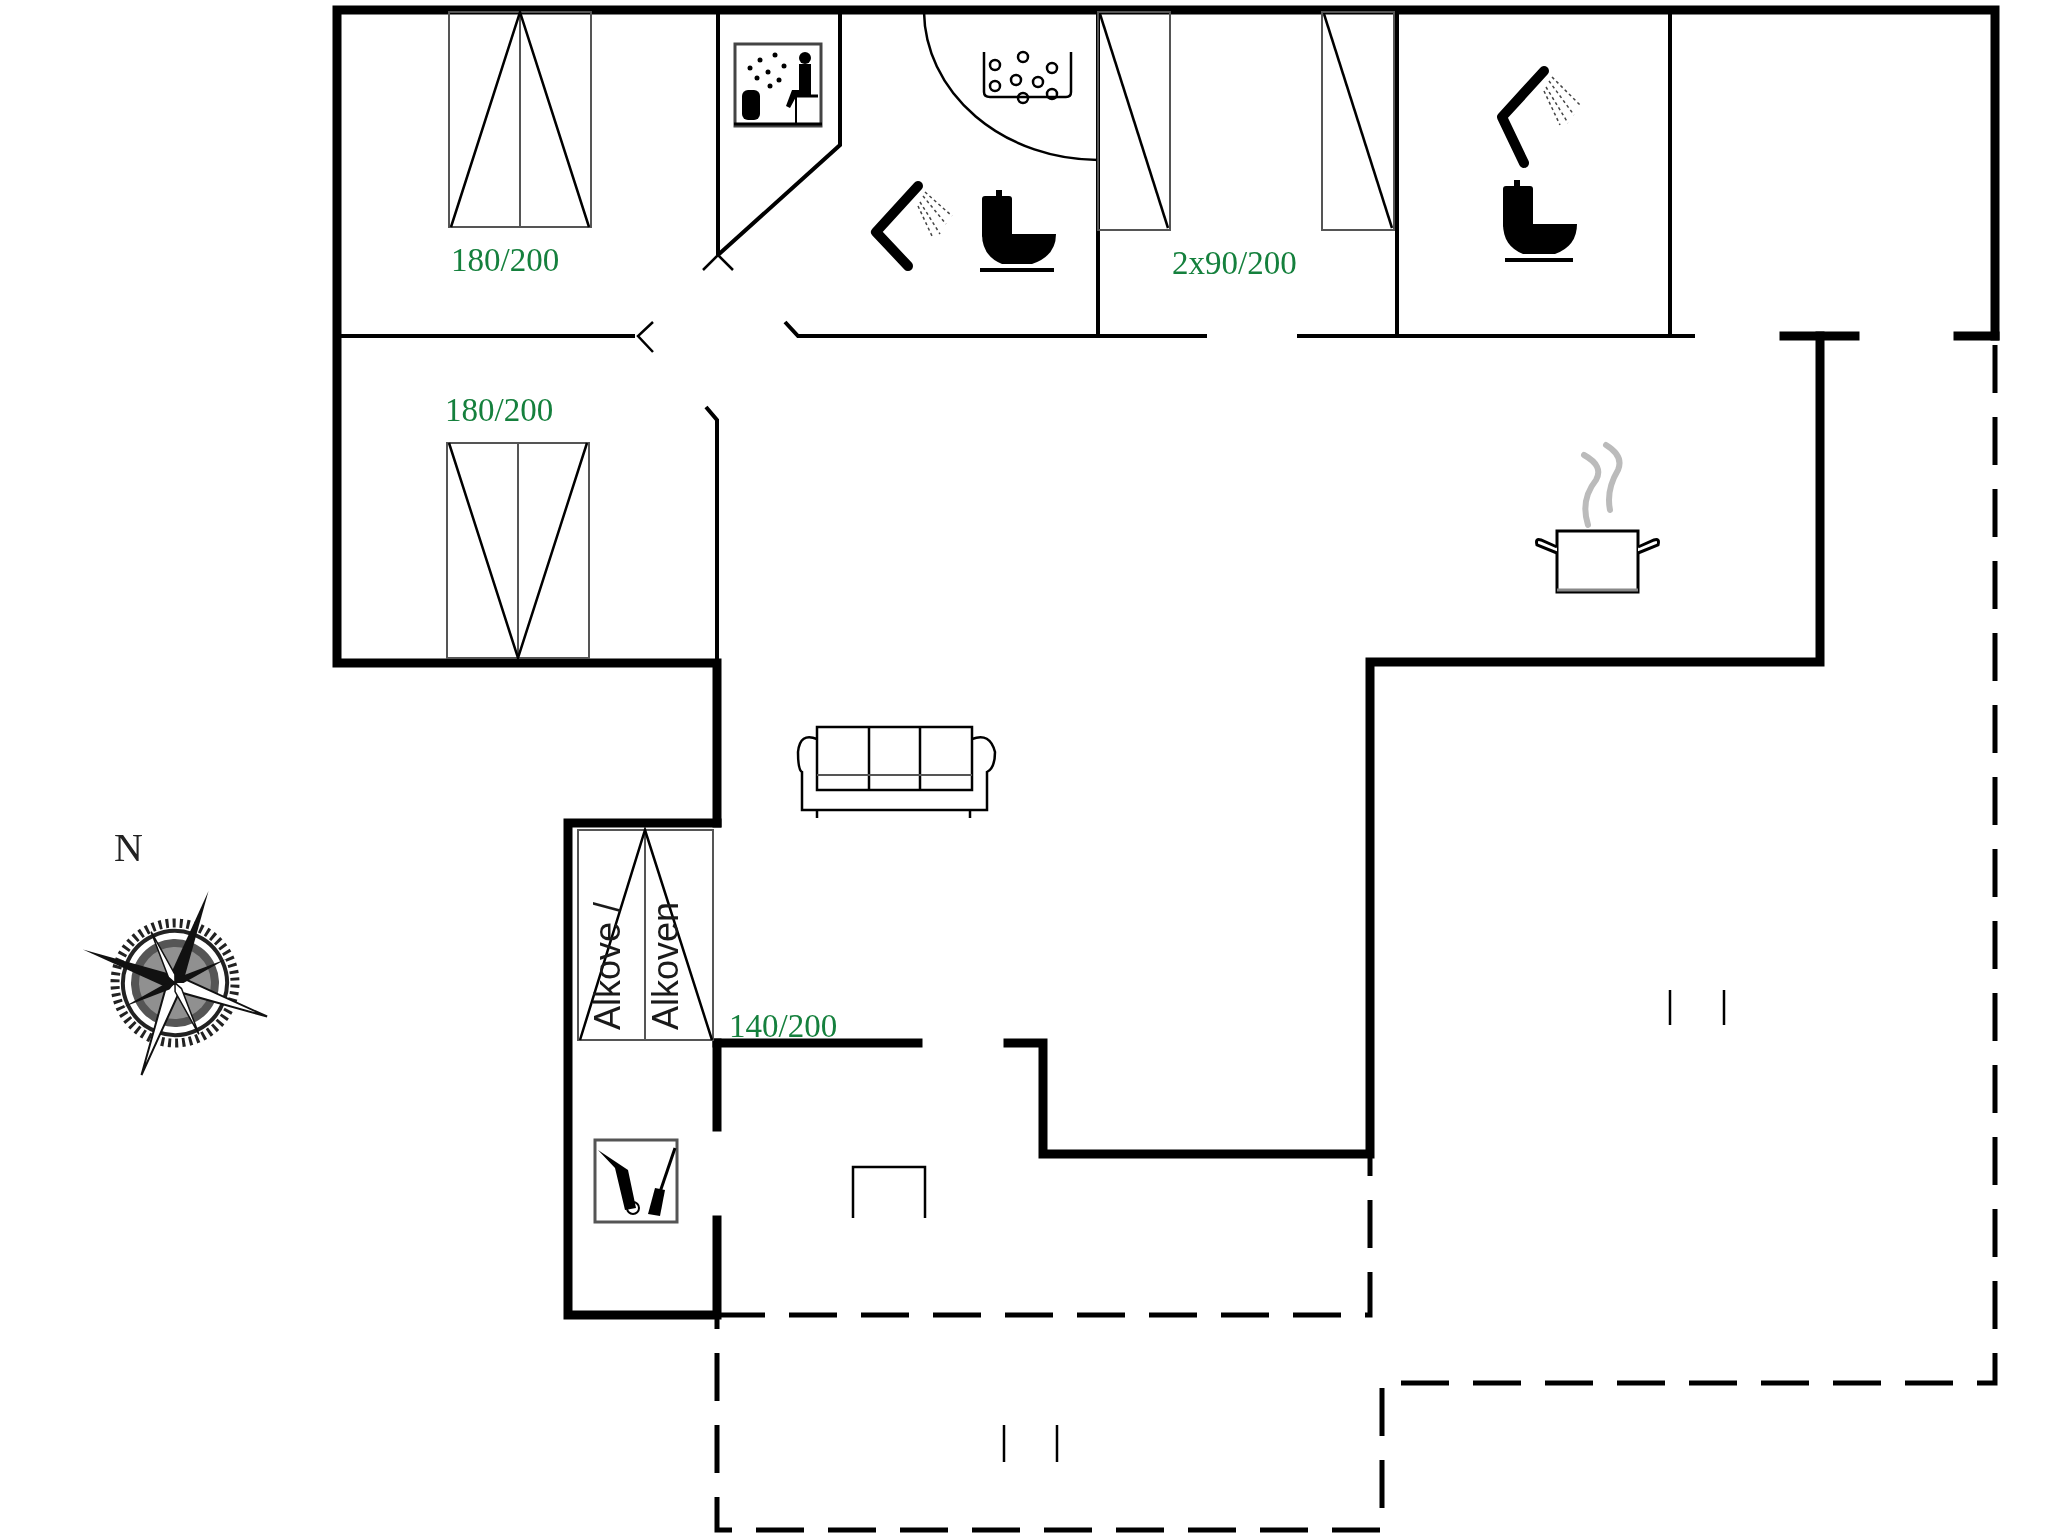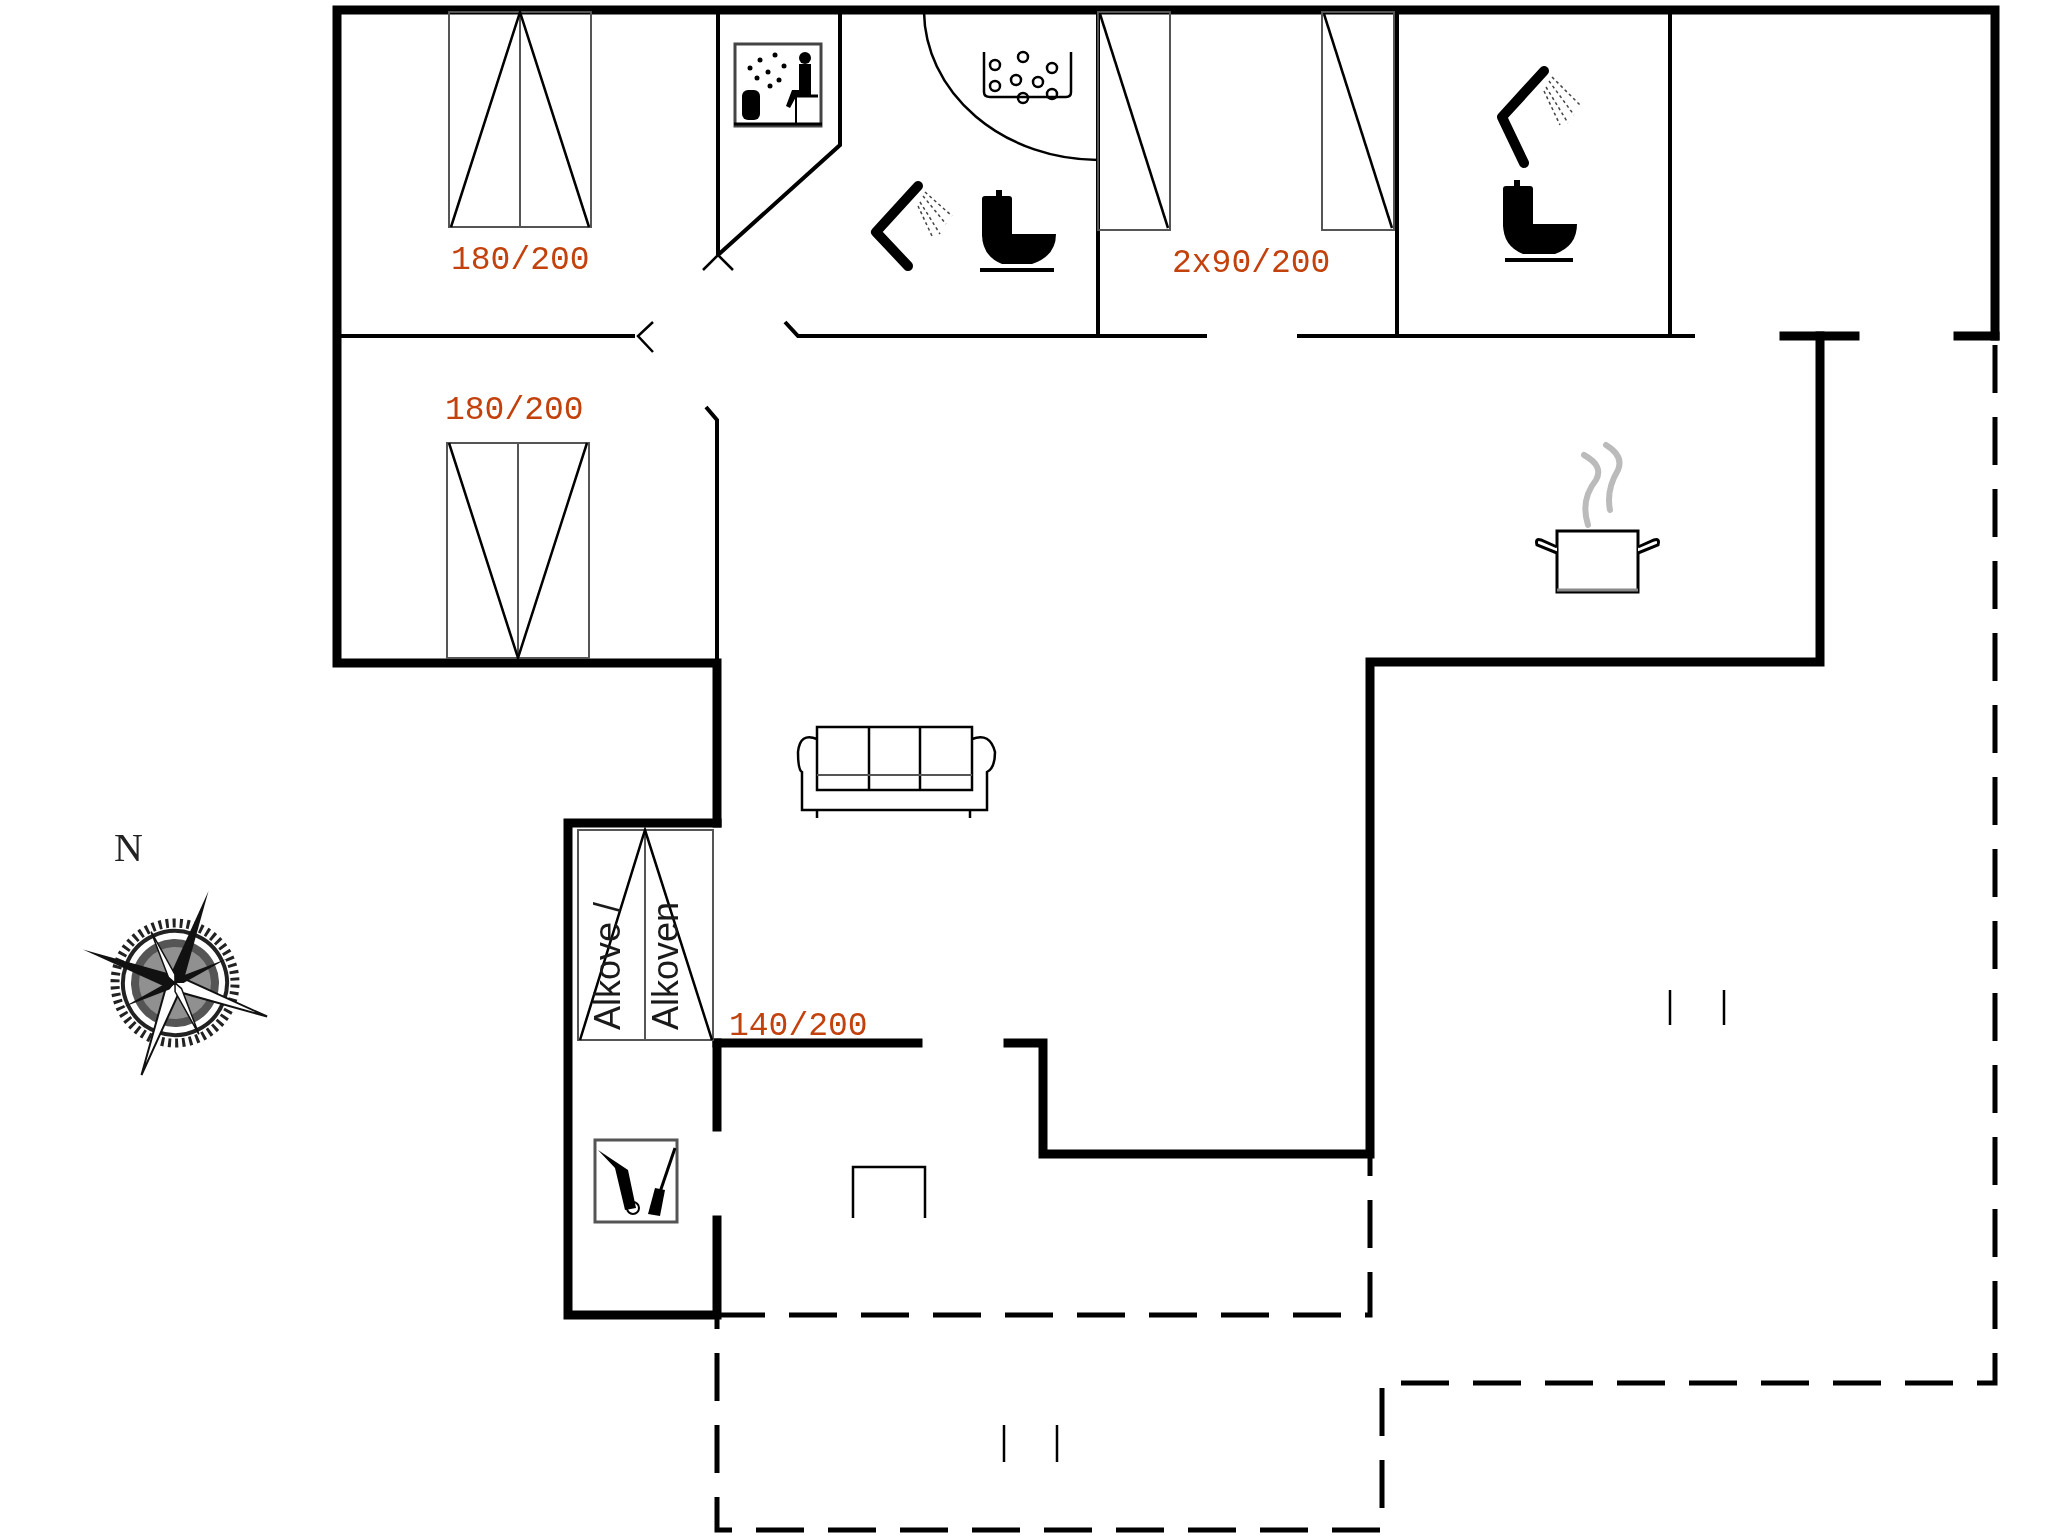--- a/index.html
+++ b/index.html
@@ -3,21 +3,21 @@
 <meta charset="utf-8">
 <style>
   html, body { margin: 0; padding: 0; background: #ffffff; }
   body { width: 2048px; height: 1536px; overflow: hidden; position: relative; font-family: "Liberation Sans", sans-serif; }
   #plan { position: absolute; left: 0; top: 0; width: 2048px; height: 1536px; }
   .wall-outer { stroke: #000; stroke-width: 9; fill: none; stroke-linecap: square; stroke-linejoin: miter; }
   .wall-inner { stroke: #000; stroke-width: 4; fill: none; stroke-linecap: butt; }
   .wall-dash { stroke: #000; stroke-width: 5; fill: none; stroke-dasharray: 48 24; }
   .thin { stroke: #000; stroke-width: 2.5; fill: none; }
   .thin-grey { stroke: #555; stroke-width: 2; fill: none; }
-  .label { position: absolute; font-family: Liberation Mono, monospace; font-size: 33px; color: #c2410c; white-space: nowrap; line-height: 1; }
+  .label { position: absolute; font-family: Liberation Serif, serif; font-size: 33px; color: #15803d; white-space: nowrap; line-height: 1; }
   .label-vert { position: absolute; font-family: "Liberation Sans", sans-serif; font-size: 36px; color: #1a1a1a; white-space: nowrap; line-height: 1; transform-origin: 0 0; transform: rotate(-90deg); }
   .north { position: absolute; font-family: "Liberation Serif", serif; font-size: 40px; color: #222; line-height: 1; }
 </style>
 </head>
 <body>
 
 <svg id="plan" viewBox="0 0 2048 1536" xmlns="http://www.w3.org/2000/svg">
 
   <g>
 

